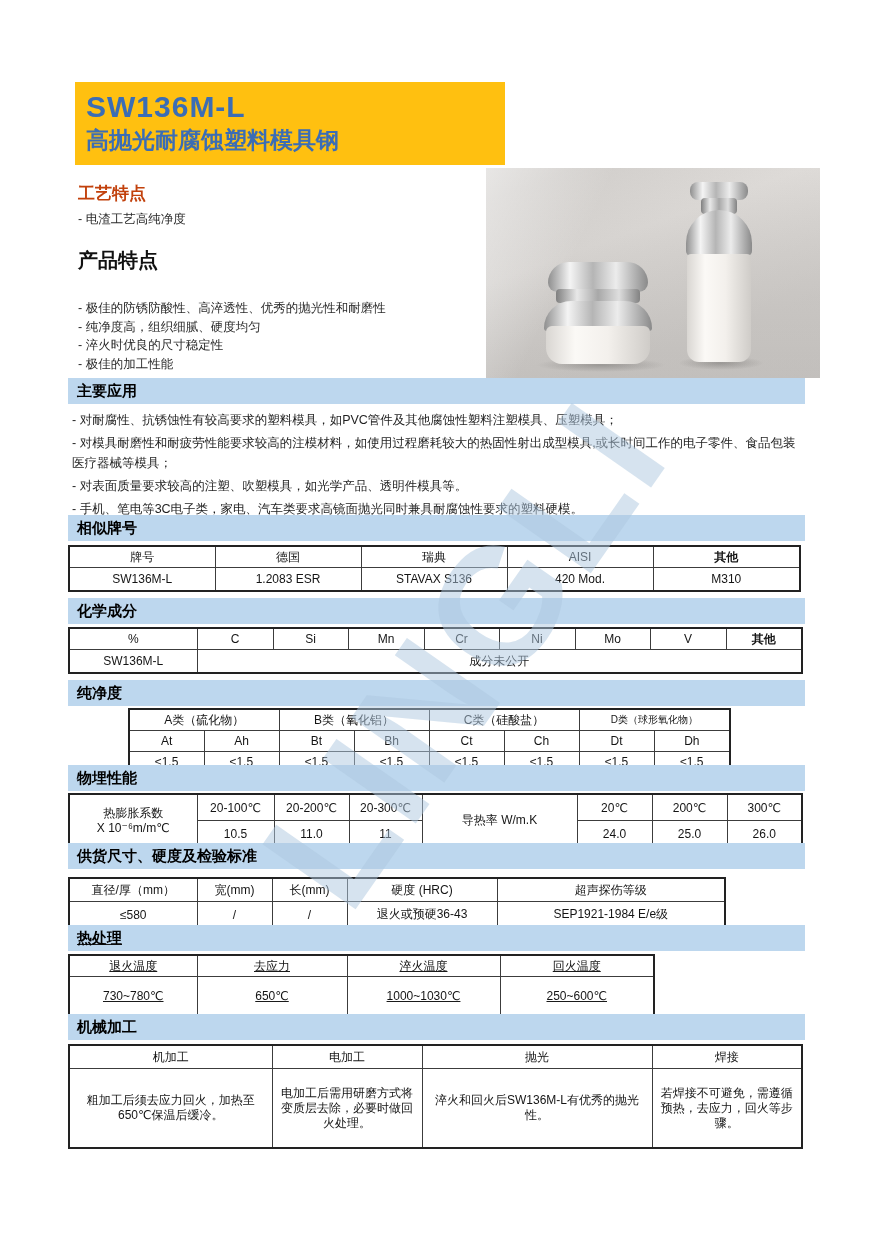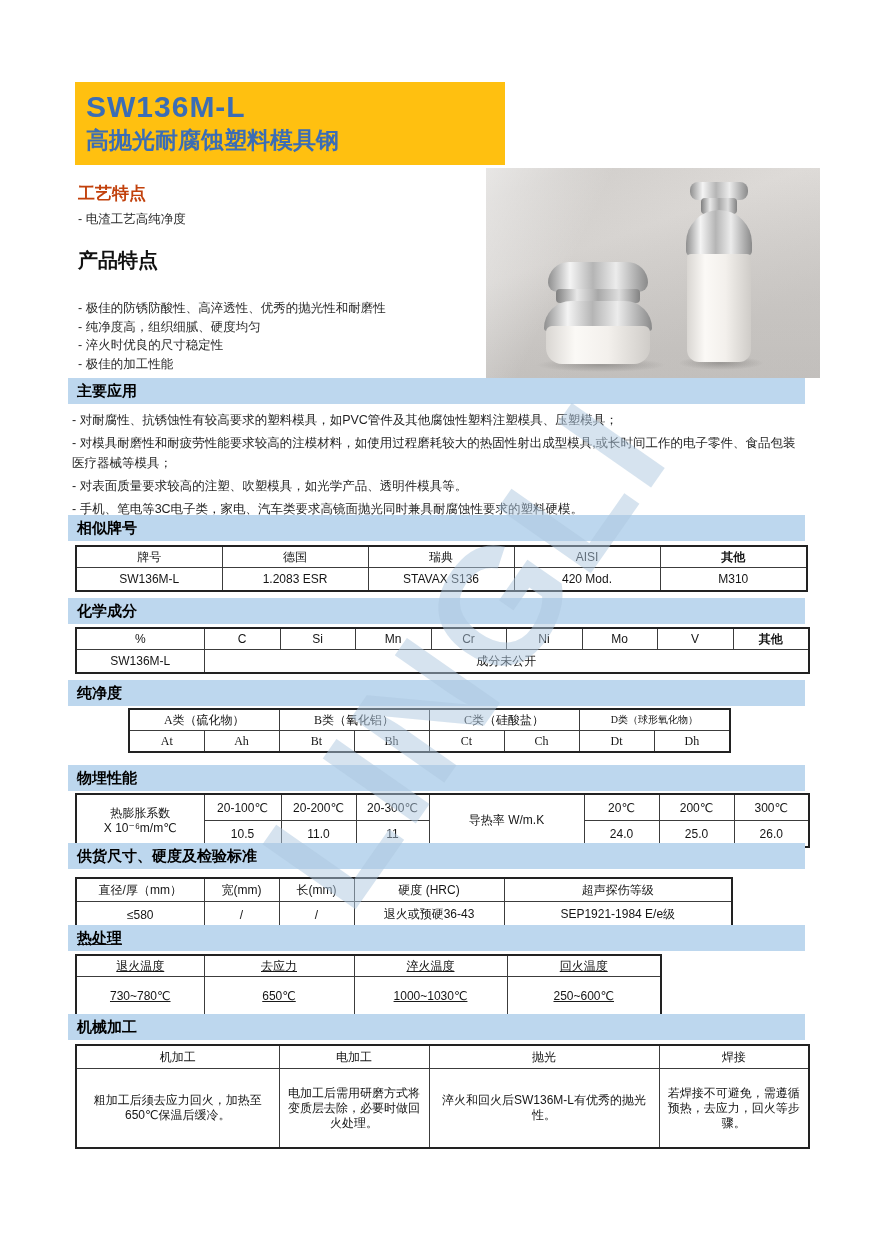--- a/index.html
+++ b/index.html
@@ -65,40 +65,40 @@
 
   
   .section { position:absolute; left:68px; width:737px; }
   .bar {
     height:26px; background:#BDD7EE; font-size:15px; font-weight:bold;
     color:#000; line-height:26px; padding-left:9px; box-sizing:border-box;
   }
   .apps { padding:3px 2px 0 4px; }
   .apps p { margin:3px 0 3px 0; font-size:12.5px; line-height:20px; color:#1f1f1f; }
 
-  table { border-collapse:collapse; table-layout:fixed; margin-left:7px; background:transparent; }
+  table { border-collapse:collapse; table-layout:fixed; background:transparent; }
   td {
     border:1px solid #3c3c3c; text-align:center; vertical-align:middle;
     font-size:12px; color:#141414; padding:1px 2px; overflow:hidden;
     background:rgba(255,255,255,0.0);
   }
   table.bordered { border:2px solid #222; }
   .mt4 { margin-top:4px; } .mt3 { margin-top:3px; } .mt2 { margin-top:2px; }
   .mt8 { margin-top:8px; }
   .rh18 td { height:18px; } .rh20 td { height:20px; } .rh23 td { height:23px; }
   .rh36 td { height:36px; } .rh74 td { height:74px; }
   .small-cell { font-size:10px; }
   .purity-table { margin-left:60px; }
   .wrap-cell { font-size:12px; line-height:15px; padding:2px 4px; }
 
   
   .sec-apps     { top:378px; }
   .sec-similar  { top:515px; }
   .sec-chemical { top:598px; }
-  .sec-purity   { top:680px;font-family:Liberation Serif, serif; }
+  .sec-purity   { top:680px; }
   .sec-physical { top:765px; }
   .sec-supply   { top:843px; }
   .sec-heat     { top:925px;text-decoration:underline; }
   .sec-machine  { top:1014px; }
 </style>
 </head>
 <body>
 
 <div class="page">
 
@@ -232,20 +232,30 @@
       <tr class="rh18">
         <td>At</td>
         <td>Ah</td>
         <td>Bt</td>
         <td>Bh</td>
         <td>Ct</td>
         <td>Ch</td>
         <td>Dt</td>
         <td>Dh</td>
       </tr>
+      <tr class="rh18">
+        <td>≤1.5</td>
+        <td>≤1.5</td>
+        <td>≤1.5</td>
+        <td>≤1.5</td>
+        <td>≤1.5</td>
+        <td>≤1.5</td>
+        <td>≤1.5</td>
+        <td>≤1.5</td>
+      </tr>
     </tbody>
       </table>
   </div>
 
   <div class="section sec-physical">
     <div class="bar">物埋性能</div>
     <table class="bordered mt2" style="width:733px;">
       <colgroup>
           <col style="width:128px">
           <col style="width:77px">

